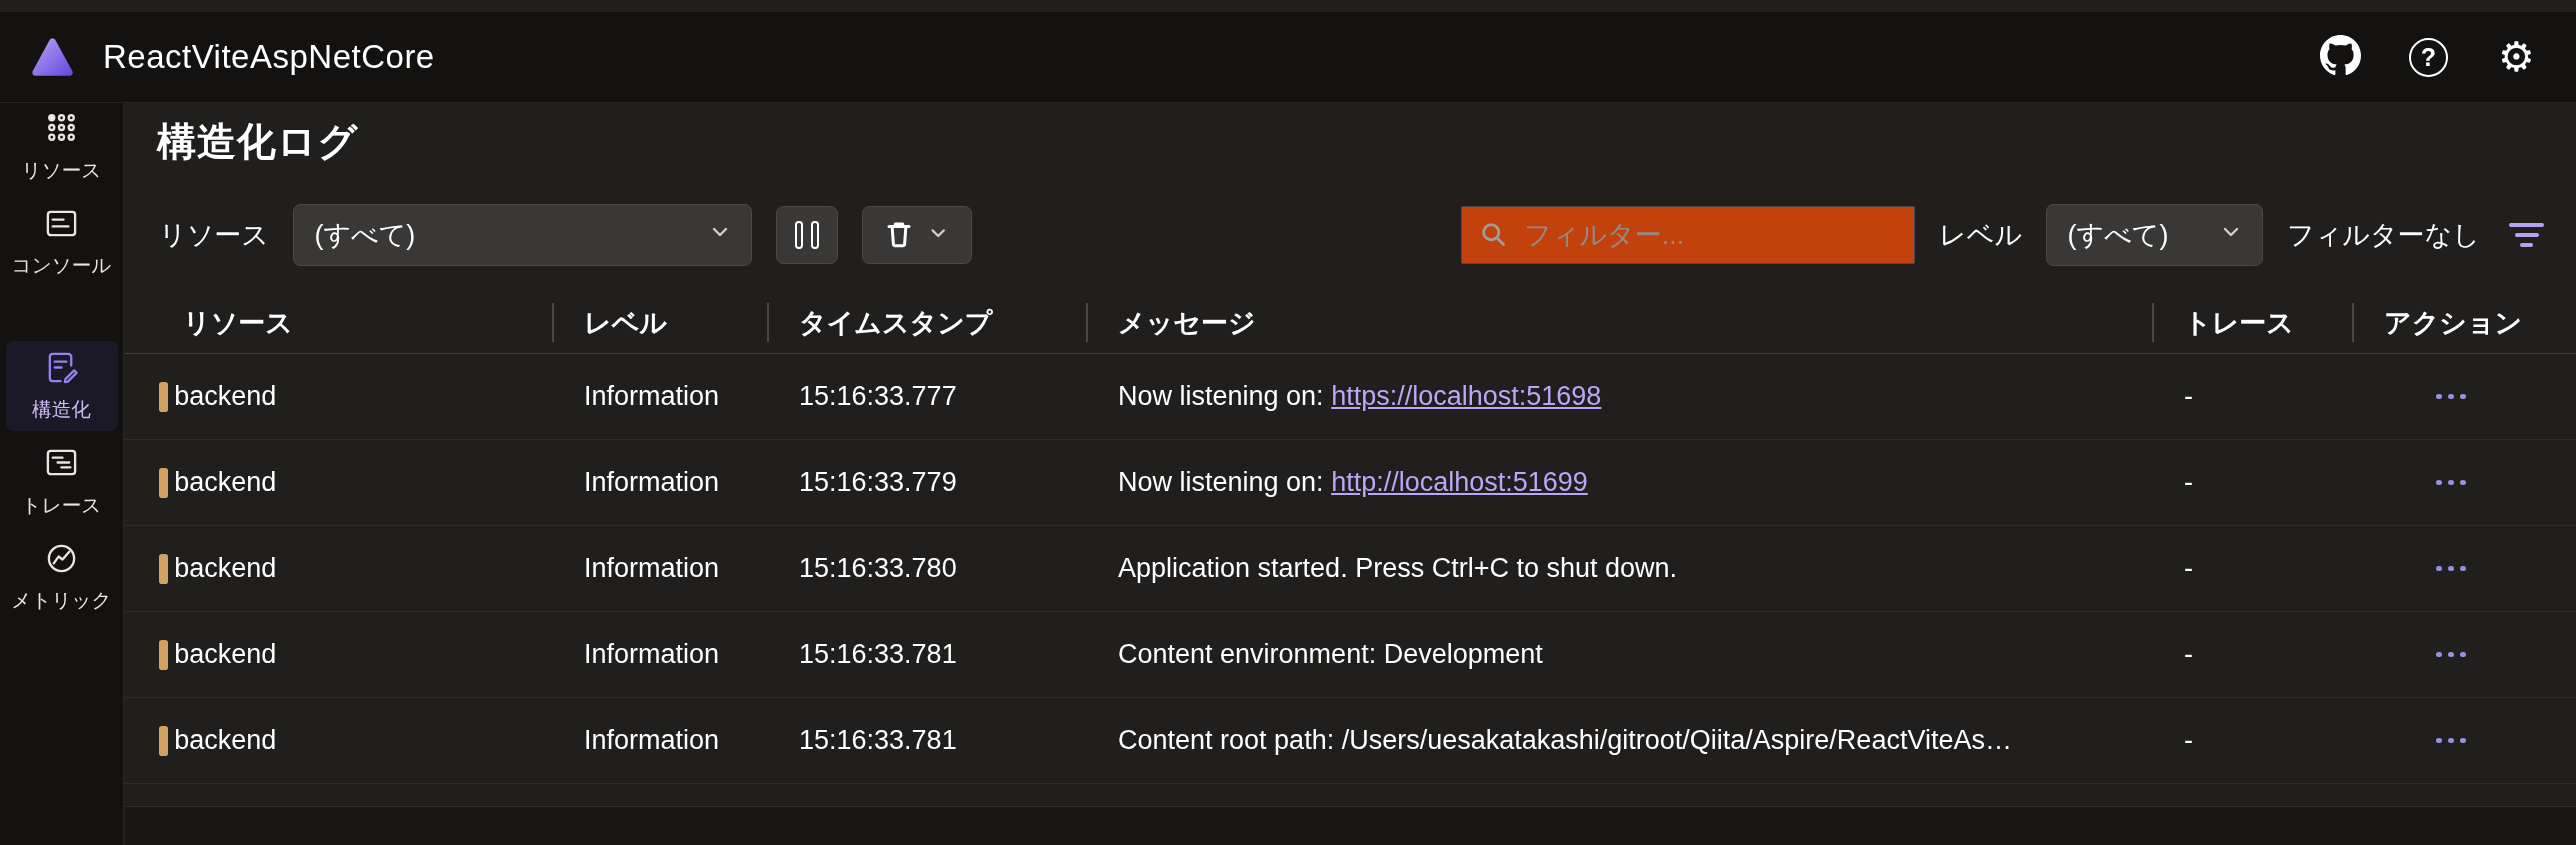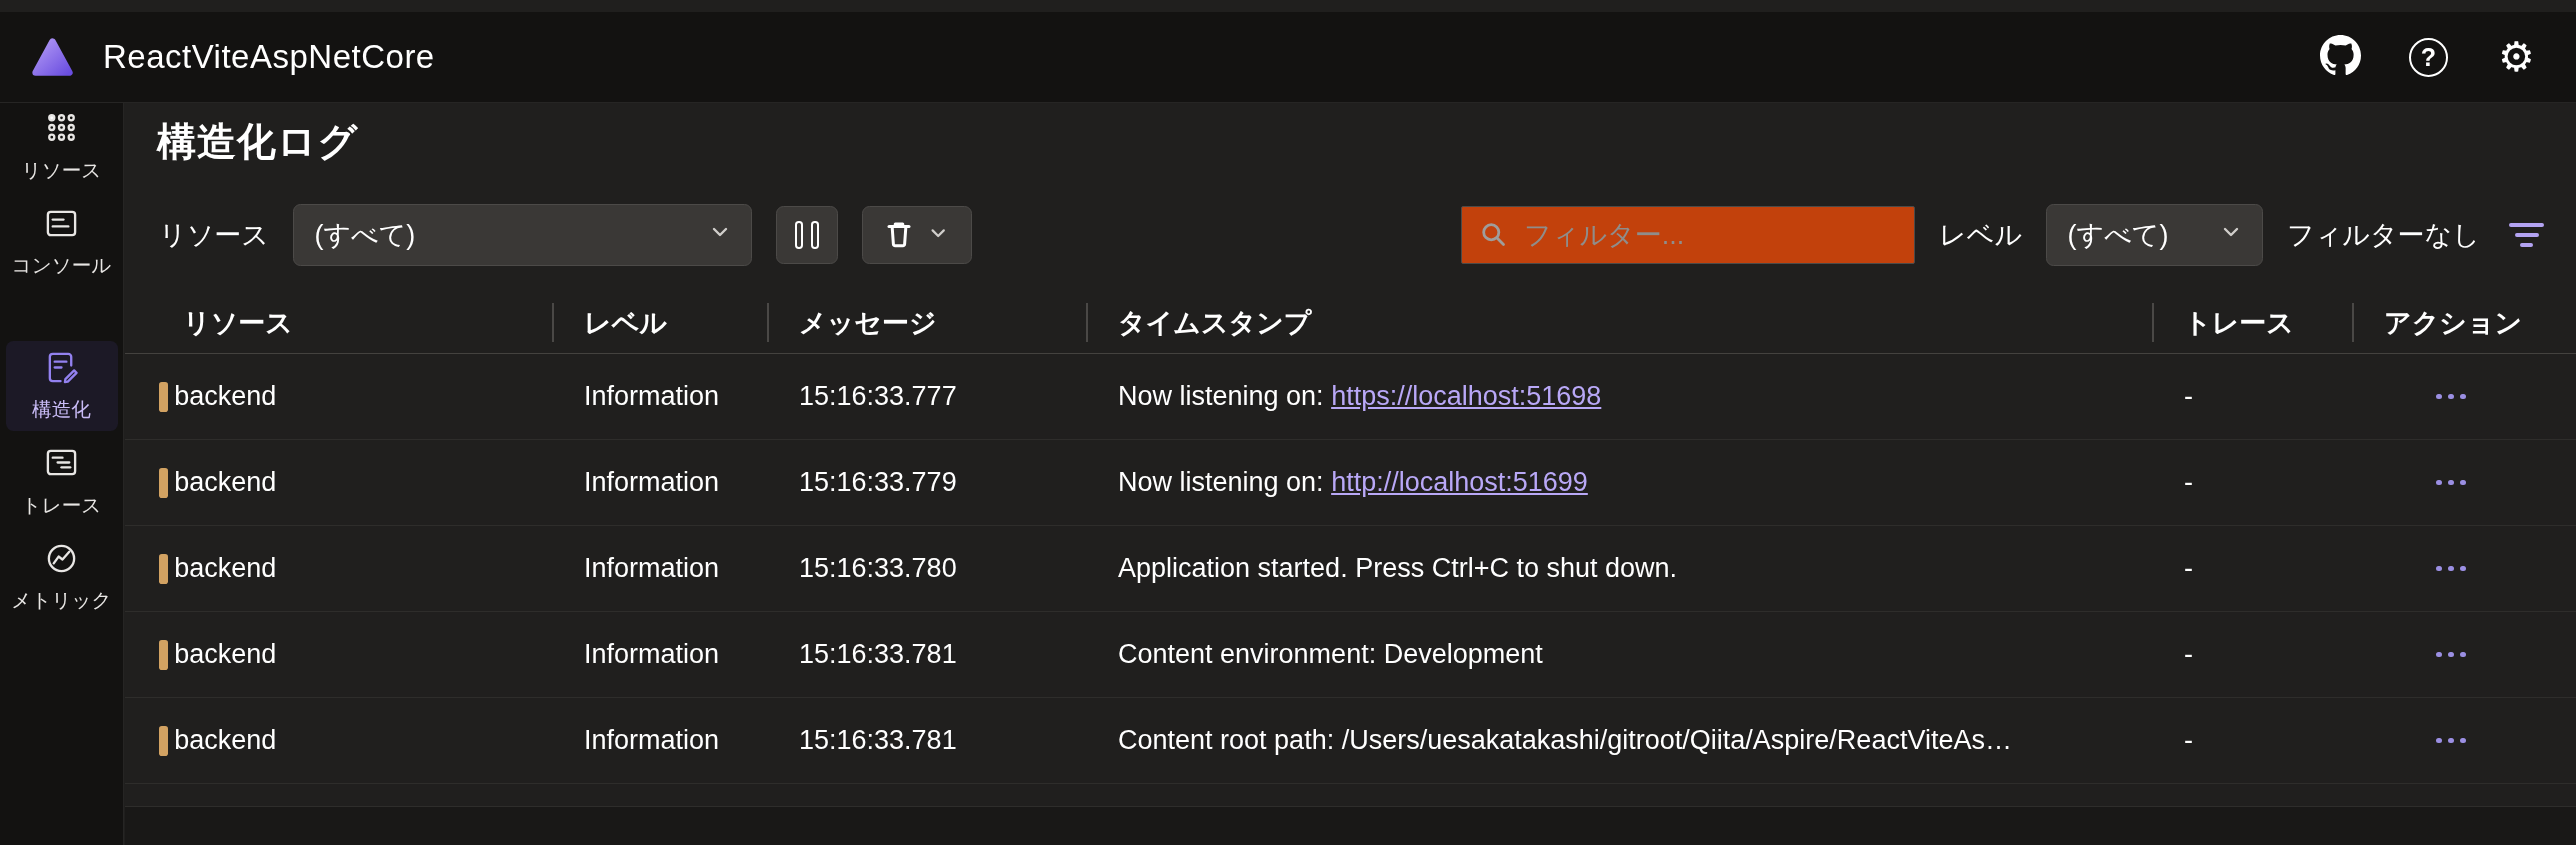--- a/index.html
+++ b/index.html
@@ -345,22 +345,22 @@
       <span class="filter-line fl1"></span>
       <span class="filter-line fl2"></span>
       <span class="filter-line fl3"></span>
     </button>
   </div>
 
   <div class="log-table">
     <div class="thead">
       <div class="th">リソース</div>
       <div class="th">レベル</div>
+      <div class="th">タイムスタンプ</div>
       <div class="th">メッセージ</div>
-      <div class="th">タイムスタンプ</div>
       <div class="th">トレース</div>
       <div class="th">アクション</div>
     </div>
 
     <div class="trow">
       <div class="td td-resource">
         <span class="res-bar"></span>
         <span>backend</span>
       </div>
       <div class="td">Information</div>

